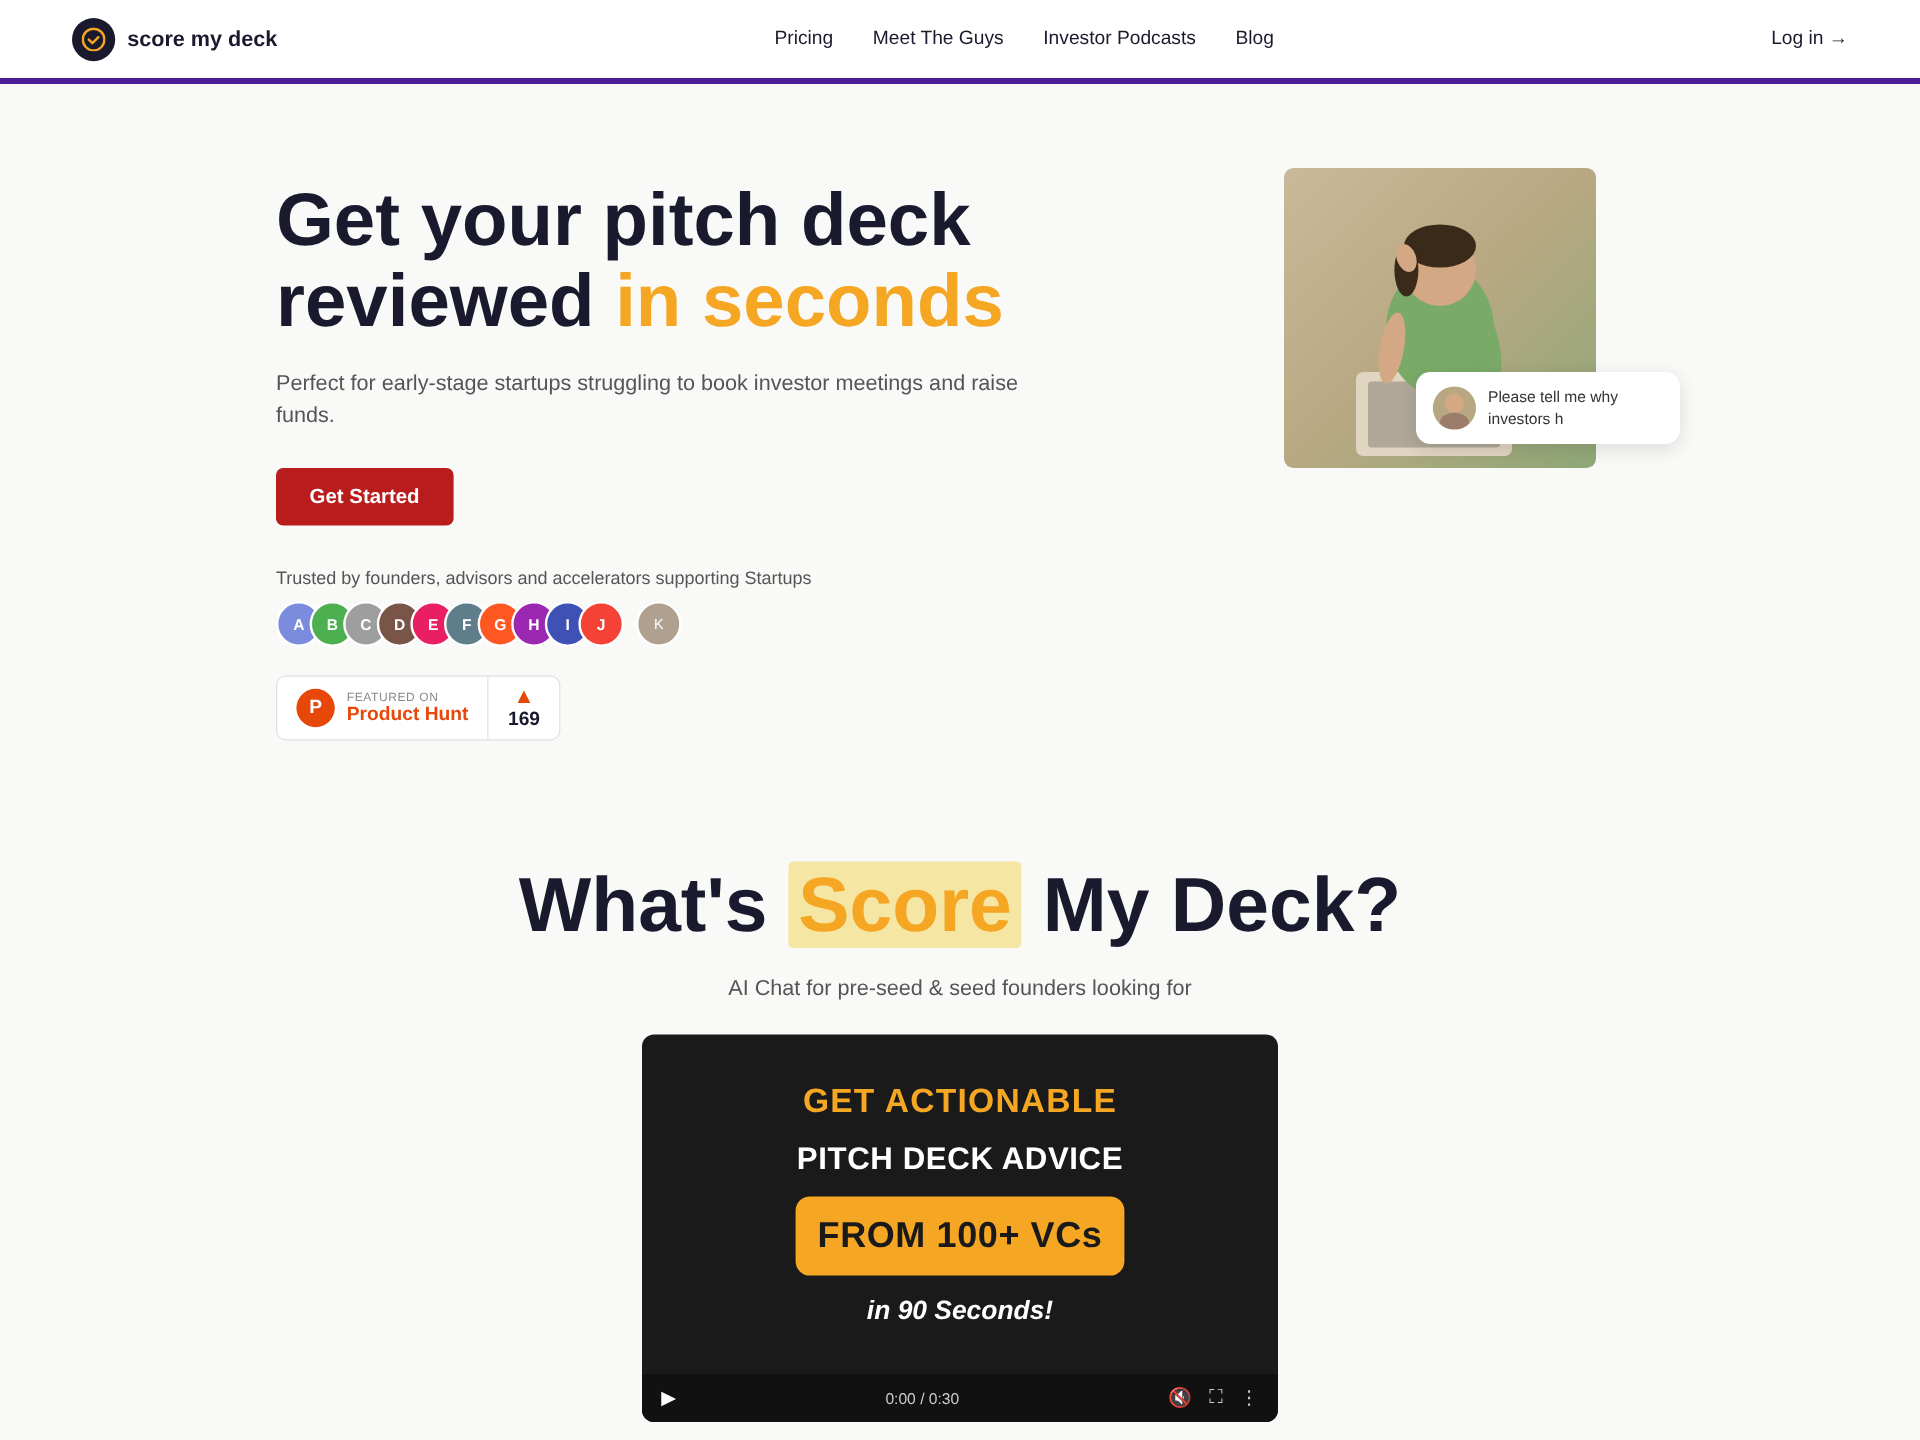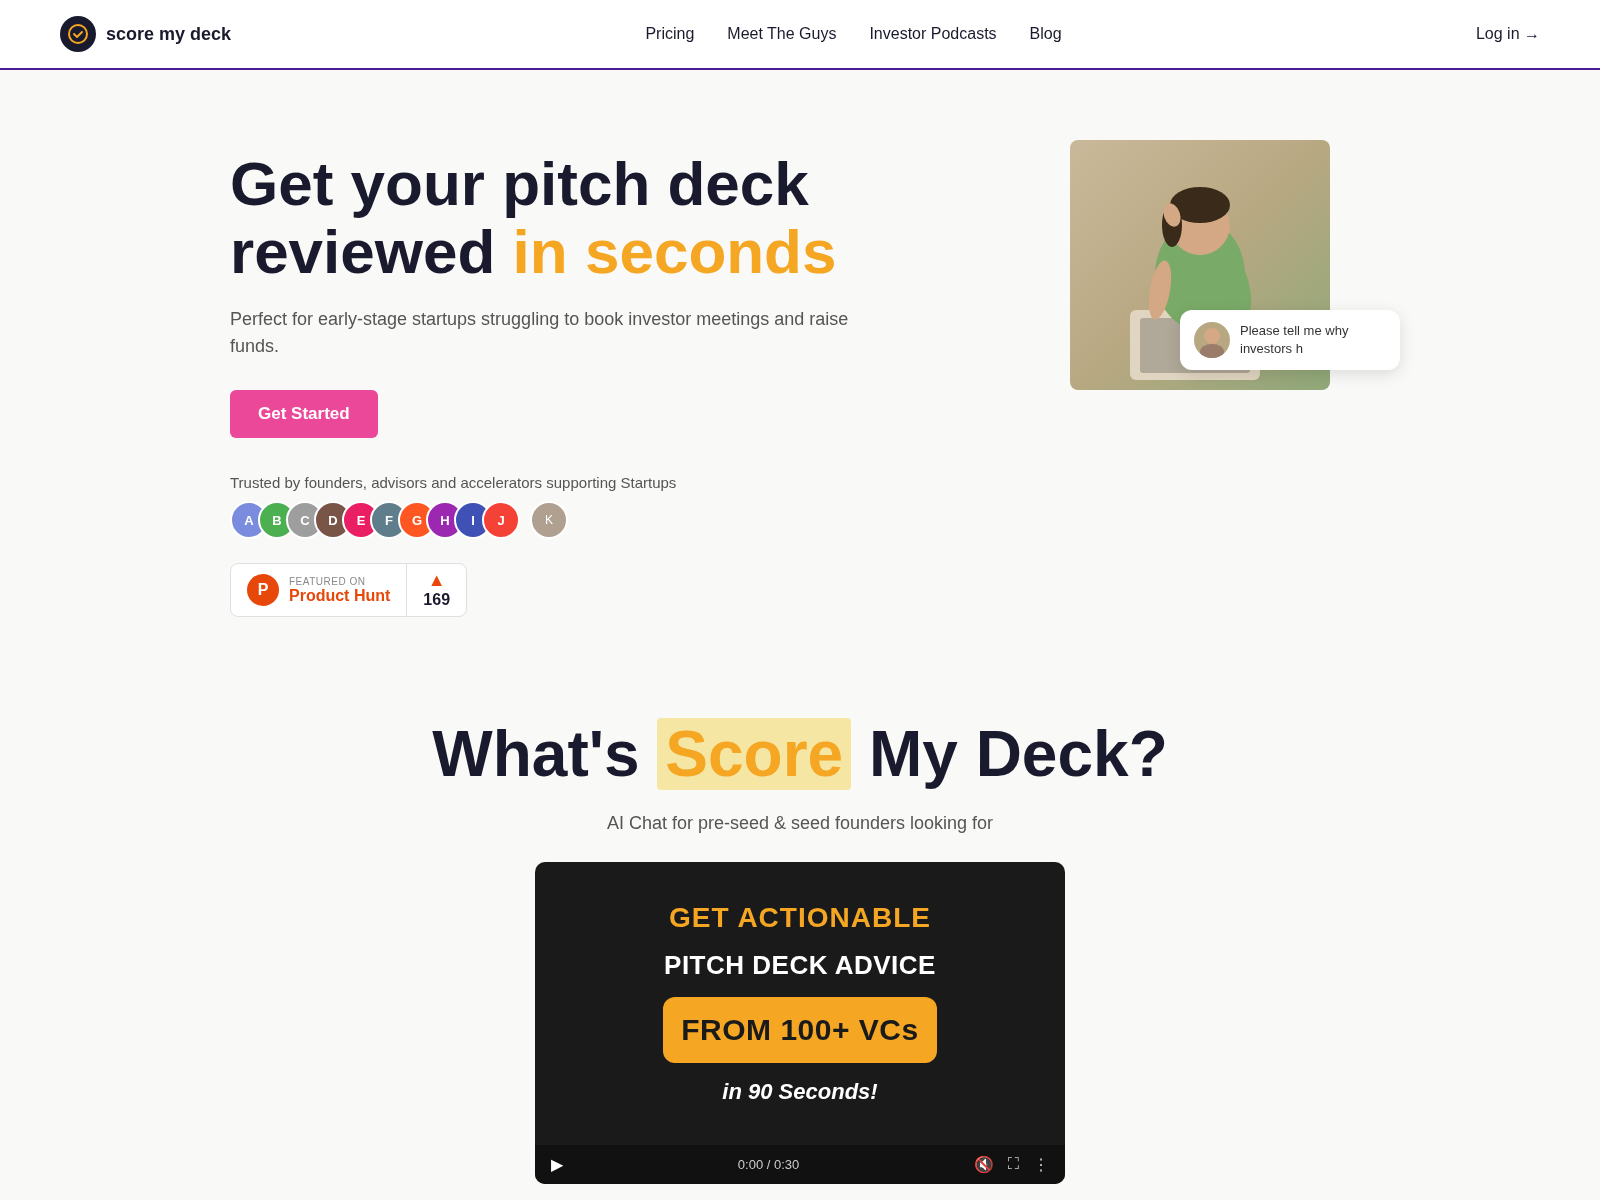--- a/index.html
+++ b/index.html
@@ -2,21 +2,21 @@
 <html><head>
   <meta charset="utf-8">
   <style>
     * { margin: 0; padding: 0; box-sizing: border-box; }
     body { font-family: -apple-system, BlinkMacSystemFont, 'Segoe UI', sans-serif; background: #f9f9f7; color: #1a1a2e; }
 
     
     nav {
       display: flex; align-items: center; justify-content: space-between;
       padding: 0 60px; height: 70px; background: #fff;
-      border-bottom: 2px solid #4c1d95; position: sticky; top: 0; z-index: 100;
+      border-bottom: 5px solid #4c1d95; position: sticky; top: 0; z-index: 100;
     }
     .nav-logo { display: flex; align-items: center; gap: 10px; font-weight: 700; font-size: 18px; color: #1a1a2e; }
     .logo-icon {
       width: 36px; height: 36px; background: #1a1a2e; border-radius: 50%;
       display: flex; align-items: center; justify-content: center;
     }
     .logo-icon svg { width: 20px; height: 20px; }
     .nav-links { display: flex; gap: 33px; }
     .nav-links a { text-decoration: none; color: #1a1a2e; font-size: 16px; font-weight: 500; }
     .nav-login { display: flex; align-items: center; gap: 6px; font-size: 16px; font-weight: 500; color: #1a1a2e; cursor: pointer; }
@@ -24,21 +24,21 @@
     
     .hero {
       display: flex; align-items: flex-start; justify-content: space-between;
       padding: 60px 60px 40px; max-width: 1260px; margin: 0 auto;
     }
     .hero-left { flex: 1; max-width: 640px; padding-top: 20px; }
     .hero-title { font-size: 62px; font-weight: 900; line-height: 1.1; color: #1a1a2e; margin-bottom: 20px; }
     .hero-title .highlight { color: #f5a623; }
     .hero-sub { font-size: 18px; color: #555; margin-bottom: 30px; line-height: 1.5; }
     .btn-started {
-      background: #ec4899; color: #fff; border: none; border-radius: 6px;
+      background: #b91c1c; color: #fff; border: none; border-radius: 6px;
       padding: 14px 28px; font-size: 17px; font-weight: 600; cursor: pointer;
     }
     .trusted-text { font-size: 15px; color: #555; margin-top: 36px; margin-bottom: 10px; }
     .avatars { display: flex; align-items: center; gap: 0; margin-bottom: 24px; }
     .avatar-circle {
       width: 38px; height: 38px; border-radius: 50%; border: 2px solid #fff;
       margin-right: -10px; overflow: hidden; background: #ccc;
       display: flex; align-items: center; justify-content: center; font-size: 13px; color: #fff; font-weight: 700;
     }
     .avatar-extra { margin-left: 20px; margin-right: 0; }

